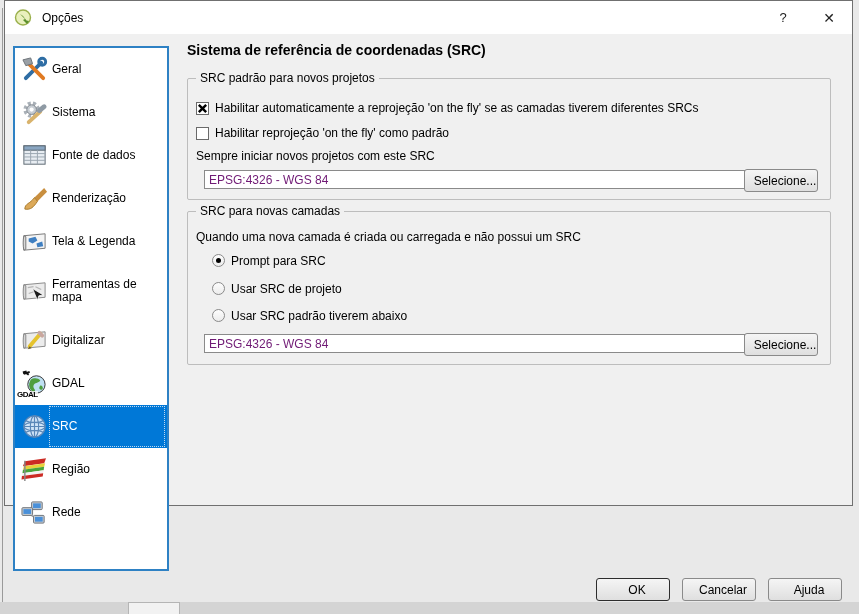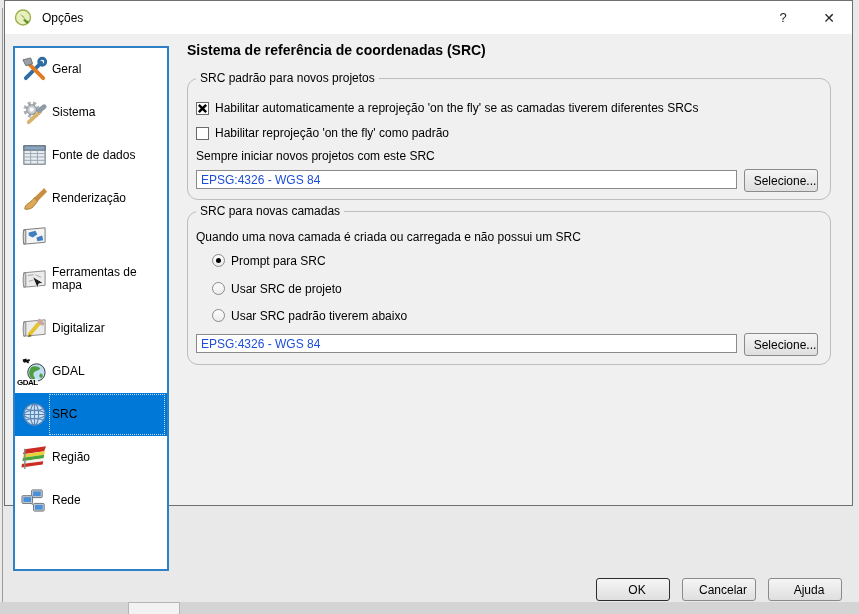--- a/index.html
+++ b/index.html
@@ -33,52 +33,52 @@
 
   
   .sidebar {
     position:absolute; left:8px; top:12px; width:156px; height:525px;
     background:#ffffff; border:2px solid #2e81c4; overflow:hidden;
   }
   .side-item { display:flex; align-items:center; min-height:31px; padding:1px 2px 1px 4px; }
   .side-item .icon-wrap { width:30px; height:28px; flex:0 0 30px; display:flex; align-items:center; justify-content:center; position:relative; }
   .side-item .lbl-wrap { flex:1; align-self:stretch; display:flex; align-items:center; padding:14px 3px; }
   .side-item .lbl { line-height:13px; }
-  .side-item.selected { background:#0078d7; color:#000000; }
+  .side-item.selected { background:#0078d7; color:#ffffff; }
   .side-item.selected .lbl-wrap { outline:1px dotted #bcd8ef; outline-offset:-1px; }
   .side-item.tall { min-height:42px; }
   .icon-gdal-text { position:absolute; left:-2px; bottom:-1px; font-size:8px; font-weight:bold; color:#000; background:rgba(255,255,255,.75); line-height:8px; letter-spacing:-0.5px; }
 
   
   .content-heading { position:absolute; left:182px; top:8px; font-weight:bold; font-size:14px; }
 
   .groupbox {
     position:absolute; left:182px; width:644px;
-    border:1px solid #bdbdbd; border-radius:11px;
+    border:1px solid #bdbdbd; border-radius:2px;
   }
   .groupbox .gb-title { position:absolute; top:-8px; left:8px; background:#f0f0f0; padding:0 4px; font-size:12px; }
   #group-default-crs { top:44px; height:122px; }
   #group-new-layers  { top:177px; height:154px; }
 
   .check-row { position:absolute; display:flex; align-items:center; }
   .checkbox { width:13px; height:13px; background:#fff; border:1px solid #6a6a6a; margin-right:6px; display:flex; align-items:center; justify-content:center; }
   .checkbox svg { display:none; }
   .checkbox.checked svg { display:block; }
 
   .radio-row { position:absolute; display:flex; align-items:flex-start; }
   .radio { width:13px; height:13px; border-radius:50%; background:linear-gradient(#fdfdfd,#ececec); border:1px solid #8a8a8a; margin-right:6px; position:relative; }
   .radio.selected::after { content:""; position:absolute; left:3px; top:3px; width:5px; height:5px; border-radius:50%; background:#000; }
 
   .plain-label { position:absolute; font-size:12px; }
 
   .text-input {
-    position:absolute; height:19px; width:541px; left:8px;
+    position:absolute; height:19px; width:541px; left:16px;
     background:#fff; border:1px solid #8a8a8a;
     font-family:"Liberation Sans","DejaVu Sans",sans-serif; font-size:12px;
-    padding:0 0 0 4px; color:#1d4ed8;
+    padding:0 0 0 4px; color:#701a75;
   }
   .btn {
     position:absolute; width:74px; height:23px;
     background:linear-gradient(#f5f5f5,#dfdfdf);
     border:1px solid #8a8a8a; border-radius:3px;
     font-family:"Liberation Sans","DejaVu Sans",sans-serif; font-size:12px;
     display:flex; align-items:center; justify-content:center; cursor:default;padding-left:8px;
   }
   .btn.sel-1 { left:556px; top:90px; }
   .btn.sel-2 { left:556px; top:121px; }
@@ -169,20 +169,23 @@
 
       <div class="side-item">
         <span class="icon-wrap">
           <svg width="27" height="27" viewBox="0 0 28 28">
             <path d="M3 8 L25 6 L25 21 L3 23 Z" fill="#f4f4f4" stroke="#777"></path>
             <path d="M3 8 C2 12 2 19 3 23 L5 22 L5 9 Z" fill="#d8d8d8" stroke="#777"></path>
             <path d="M8 11 L15 9 L17 13 L12 16 L8 14 Z" fill="#3f7fc1"></path>
             <path d="M16 16 L22 14 L23 19 L17 20 Z" fill="#3f7fc1"></path>
           </svg>
         </span>
+        <span class="lbl-wrap">
+            <span class="lbl">Tela &amp; Legenda</span>
+          </span>
       </div>
 
       <div class="side-item tall">
         <span class="icon-wrap">
           <svg width="27" height="27" viewBox="0 0 28 28">
             <path d="M3 7 L25 5 L25 20 L3 22 Z" fill="#ececec" stroke="#888"></path>
             <path d="M3 7 C2 11 2 18 3 22 L5 21 L5 8 Z" fill="#d4d4d4" stroke="#888"></path>
             <path d="M7 10 L13 9 M15 9 L21 12 M8 16 L14 14" stroke="#b5b5b5" stroke-width="1.2"></path>
             <path d="M12 11 L17 23 L18.5 18.5 L23 17.5 Z" fill="#1a1a1a" stroke="#fff" stroke-width="0.8"></path>
           </svg>

